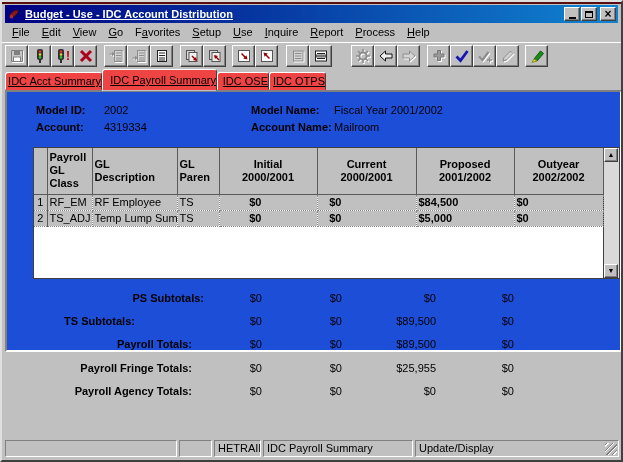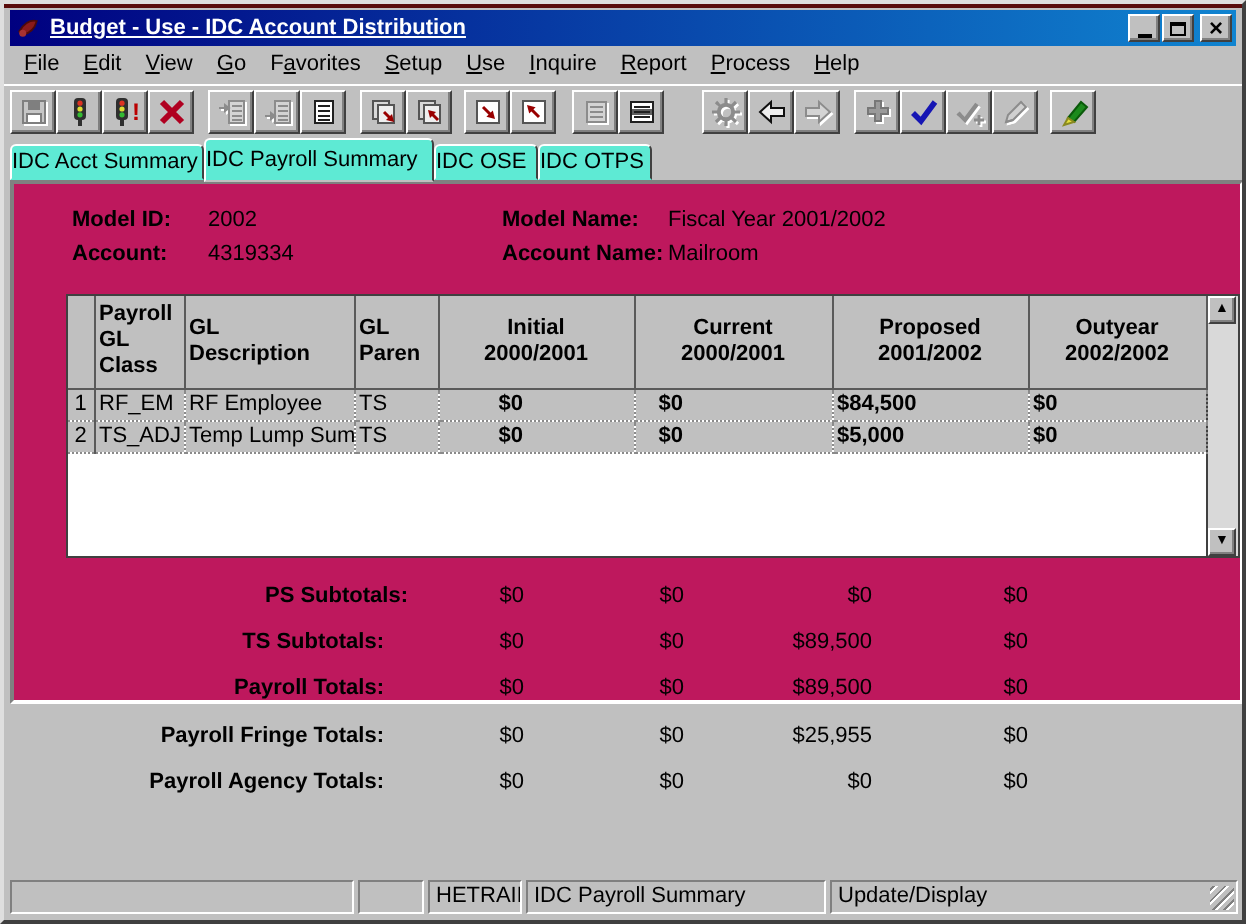--- a/index.html
+++ b/index.html
@@ -28,27 +28,27 @@
   .toolbar{position:absolute;top:40px;left:0;right:0;height:26px;border-top:1px solid #fff;
     display:flex;align-items:center;}
   .tb-btn{width:23px;height:22px;flex:0 0 23px;background:#c0c0c0;border:1px solid;
     border-color:#fff #404040 #404040 #fff;box-shadow:inset -1px -1px 0 #808080;
     display:flex;align-items:center;justify-content:center;padding:0;}
   .tb-btn svg{width:16px;height:16px;}
   .tb-btn.dis svg{filter:drop-shadow(1px 1px 0 #ffffff);}
   .g0{margin-left:3px;} .g7{margin-left:7px;} .g6{margin-left:6px;} .g8{margin-left:8px;} .g19{margin-left:19px;}
   
   .tabstrip{position:absolute;top:66px;left:0;right:0;height:22px;font-size:11px;}
-  .tab{position:absolute;background:#5eead4;border:1px solid;border-color:#fff #404040 transparent #fff;
-    border-top-left-radius:3px;border-top-right-radius:3px;display:flex;align-items:center;justify-content:flex-start;
-    white-space:nowrap;}
+  .tab{position:absolute;background:#ef4444;border:1px solid;border-color:#fff #404040 transparent #fff;
+    border-top-left-radius:3px;border-top-right-radius:3px;display:flex;align-items:center;justify-content:flex-end;
+    white-space:nowrap;text-decoration:underline;}
   .tab.inactive{top:4px;height:18px;}
   .tab.active{top:1px;height:22px;z-index:5;border-bottom:1px solid #c0c0c0;}
   
-  .mainpanel{position:absolute;top:88px;left:3px;width:617px;height:262px;background:#be185d;
+  .mainpanel{position:absolute;top:88px;left:3px;width:617px;height:262px;background:#1d4ed8;
     border:2px solid;border-color:#808080 #ffffff #ffffff #808080;}
   .info-label{position:absolute;font-size:11px;font-weight:bold;white-space:nowrap;}
   .info-value{position:absolute;font-size:11px;white-space:nowrap;}
   
   .grid{position:absolute;left:26px;top:55px;width:571px;height:132px;background:#fff;
     border:1px solid #404040;}
   table.dw{border-collapse:collapse;table-layout:fixed;width:569px;font-size:11px;}
   table.dw col.c0{width:13px}table.dw col.c1{width:45px}table.dw col.c2{width:85px}
   table.dw col.c3{width:42px}table.dw col.c4{width:98px}table.dw col.c5{width:99px}
   table.dw col.c6{width:98px}table.dw col.c7{width:89px}
@@ -341,21 +341,21 @@
       <button class="sb-btn sb-up"><span>▲</span></button>
       <button class="sb-btn sb-down"><span>▼</span></button>
     </div>
 
     <span class="tot-label" style="left:12px;top:200px;">PS Subtotals:</span>
     <span class="tot-val" style="left:185px;top:200px;">$0</span>
     <span class="tot-val" style="left:265px;top:200px;">$0</span>
     <span class="tot-val" style="left:359px;top:200px;">$0</span>
     <span class="tot-val" style="left:437px;top:200px;">$0</span>
 
-    <span class="tot-label" style="left:0;top:223px;">TS Subtotals:</span>
+    <span class="tot-label" style="left:0;top:223px;text-align:center;">TS Subtotals:</span>
     <span class="tot-val" style="left:185px;top:223px;">$0</span>
     <span class="tot-val" style="left:265px;top:223px;">$0</span>
     <span class="tot-val" style="left:359px;top:223px;">$89,500</span>
     <span class="tot-val" style="left:437px;top:223px;">$0</span>
 
     <span class="tot-label" style="left:0;top:246px;">Payroll Totals:</span>
     <span class="tot-val" style="left:185px;top:246px;">$0</span>
     <span class="tot-val" style="left:265px;top:246px;">$0</span>
     <span class="tot-val" style="left:359px;top:246px;">$89,500</span>
     <span class="tot-val" style="left:437px;top:246px;">$0</span>

